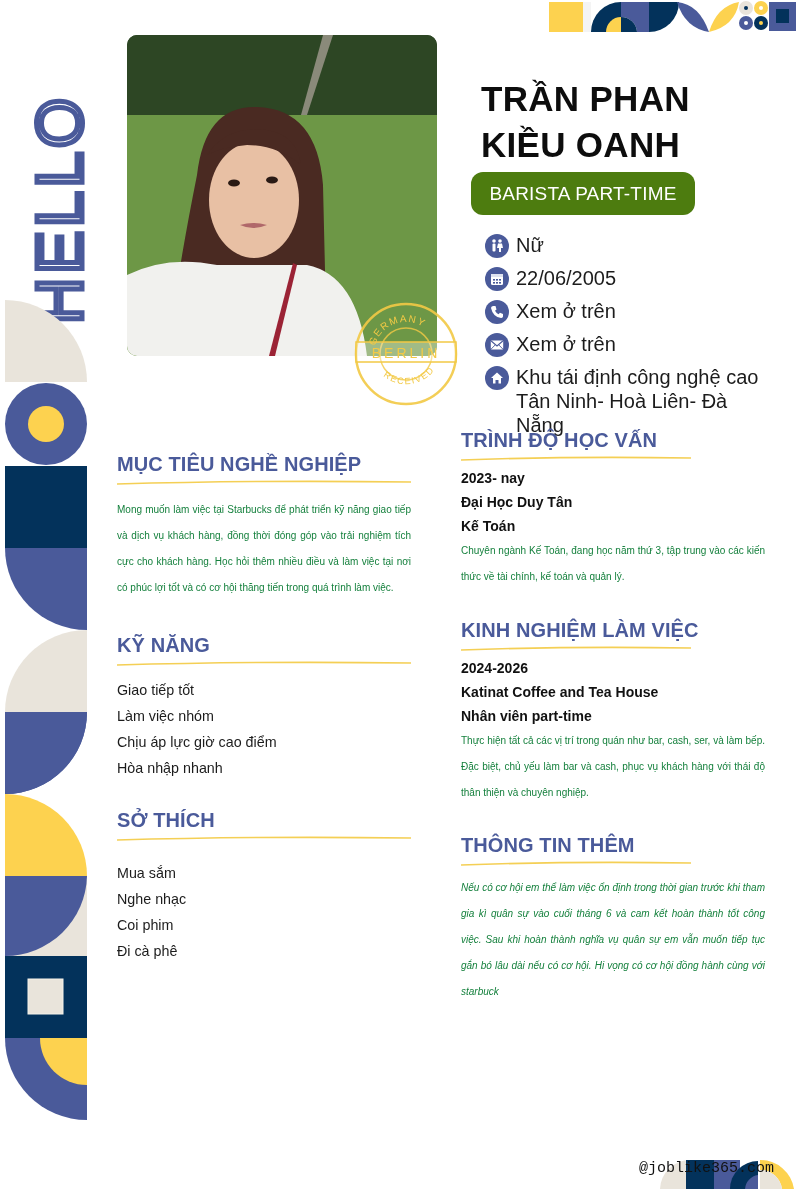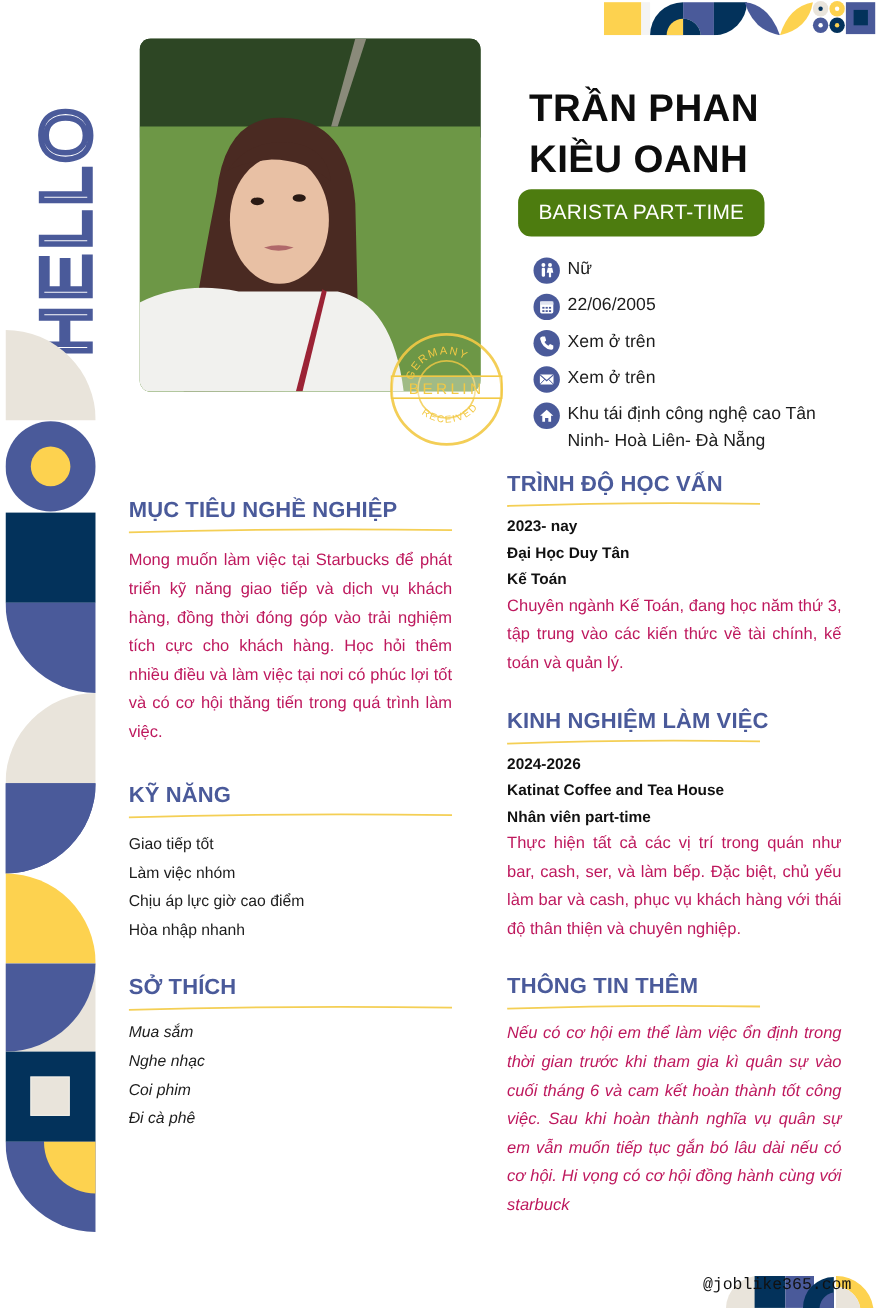--- a/index.html
+++ b/index.html
@@ -31,34 +31,34 @@
     background: #4d7c0f; border-radius: 12px; color: #fff;
     font-size: 19px; display: flex; align-items: center; justify-content: center; letter-spacing: 0.2px;
   }
 
   .contact { position: absolute; left: 485px; top: 233px; width: 290px; }
   .contact-row { display: flex; align-items: flex-start; margin-bottom: 8px; }
   .contact-row .ico {
     width: 24px; height: 24px; border-radius: 50%; background: #4a5a9a;
     flex: 0 0 24px; display: flex; align-items: center; justify-content: center; margin-right: 7px; margin-top: 1px;
   }
-  .contact-row .txt { font-size: 16px; line-height: 24px; color: #1c1c1c; }
+  .contact-row .txt { font-size: 20px; line-height: 24px; color: #1c1c1c; }
 
   
   .col { position: absolute; }
   .col-left { left: 117px; top: 450px; width: 294px; }
   .col-right { left: 461px; top: 426px; width: 304px; }
 
   .sec-title {
     font-size: 20px; font-weight: 700; color: #4a5a9a; line-height: 28px; letter-spacing: 0.1px;
   }
   .underline { display: block; width: 294px; height: 8px; margin-top: 1px; }
   .col-right .underline { width: 230px; }
 
-  .para { font-size: 15px; line-height: 26px; text-align: justify; color: #be185d; }
+  .para { font-size: 10px; line-height: 26px; text-align: justify; color: #15803d; }
   .list-item { font-size: 14.3px; line-height: 26px; color: #1c1c1c; }
   .bold-line { font-size: 14px; line-height: 24px; font-weight: 700; color: #111; }
 
   .footer-handle {
     position: absolute; left: 628px; top: 1160px;
     font-family: "Liberation Mono", "DejaVu Sans Mono", monospace; font-size: 15px; color: #111; z-index: 2; padding-left: 11px;
   }
 </style>
 </head>
 <body>
@@ -236,21 +236,21 @@
       <div class="list-item">Chịu áp lực giờ cao điểm</div>
       <div class="list-item">Hòa nhập nhanh</div>
     </div>
   </section>
 
   <section style="margin-top:25px;">
     <h2 class="sec-title">SỞ THÍCH</h2>
     <svg class="underline" viewBox="0 0 294 8" preserveAspectRatio="none">
         <path d="M0 5 Q140 1 294 3" stroke="#f4cf55" stroke-width="1.6" fill="none"></path>
       </svg>
-    <div style="margin-top:5px;font-style:italic;">
+    <div style="margin-top:17px;">
       <div class="list-item">Mua sắm</div>
       <div class="list-item">Nghe nhạc</div>
       <div class="list-item">Coi phim</div>
       <div class="list-item">Đi cà phê</div>
     </div>
   </section>
 </div>
 
 <div class="col col-right">
   <section>

